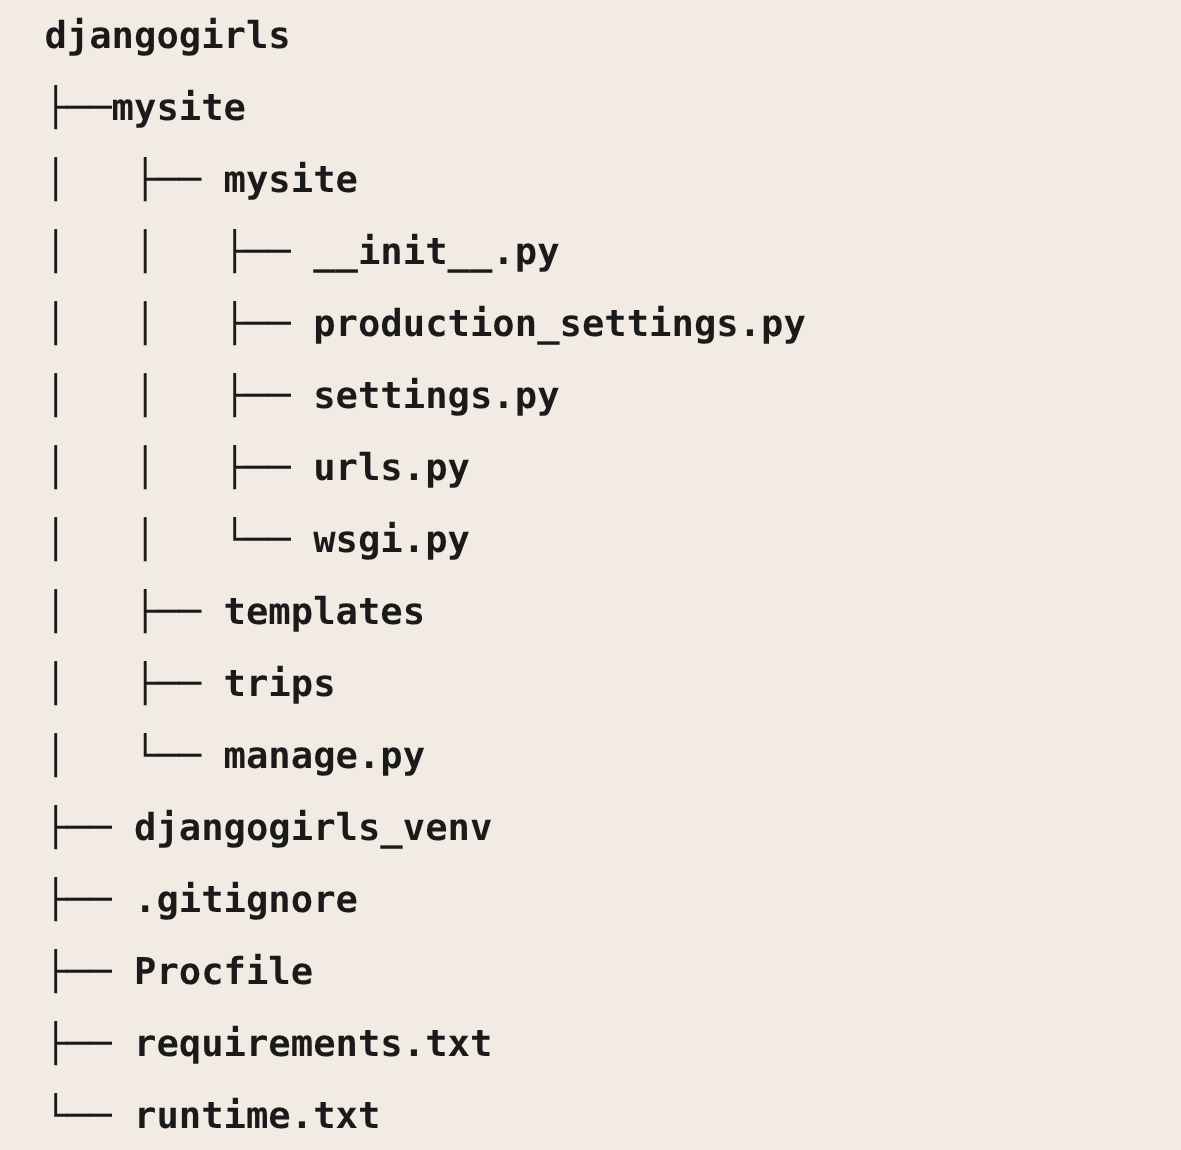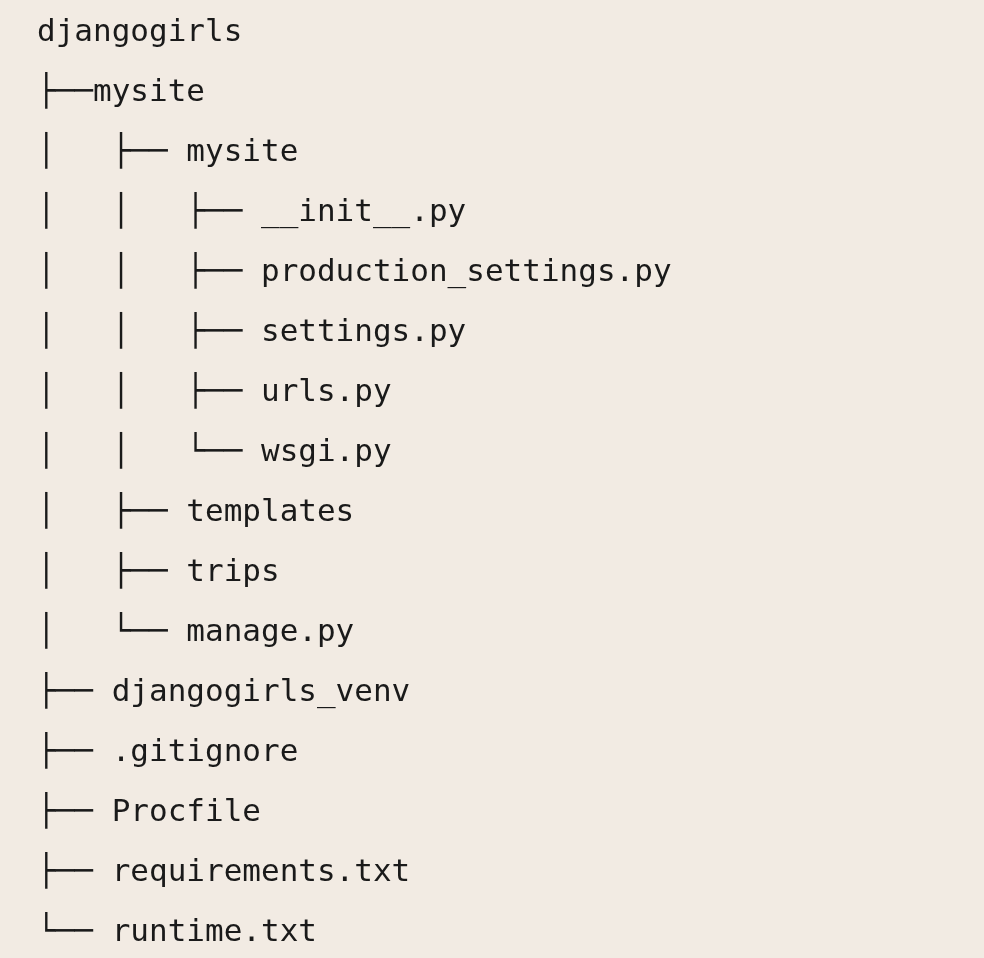--- a/index.html
+++ b/index.html
@@ -32,18 +32,19 @@
     white-space: pre;
     letter-spacing: 0px;
     font-weight: 400;
     -webkit-font-smoothing: antialiased;
   }
   .tree-prefix {
     white-space: pre;
   }
   .tree-label {
     white-space: pre;
+    font-weight: bold;
   }
 </style>
 </head>
 <body style="background: rgb(242, 235, 227);">
 
 <pre id="tree-root" style="background: rgb(242, 235, 227);"><span class="tree-line" style="color: rgb(26, 26, 26); font-size: 31px; line-height: 60px; height: 60px;"><span class="tree-prefix"></span><span class="tree-label">djangogirls</span></span><span class="tree-line" style="color: rgb(26, 26, 26); font-size: 31px; line-height: 60px; height: 60px;"><span class="tree-prefix">├──</span><span class="tree-label">mysite</span></span><span class="tree-line" style="color: rgb(26, 26, 26); font-size: 31px; line-height: 60px; height: 60px;"><span class="tree-prefix">│   ├── </span><span class="tree-label">mysite</span></span><span class="tree-line" style="color: rgb(26, 26, 26); font-size: 31px; line-height: 60px; height: 60px;"><span class="tree-prefix">│   │   ├── </span><span class="tree-label">__init__.py</span></span><span class="tree-line" style="color: rgb(26, 26, 26); font-size: 31px; line-height: 60px; height: 60px;"><span class="tree-prefix">│   │   ├── </span><span class="tree-label">production_settings.py</span></span><span class="tree-line" style="color: rgb(26, 26, 26); font-size: 31px; line-height: 60px; height: 60px;"><span class="tree-prefix">│   │   ├── </span><span class="tree-label">settings.py</span></span><span class="tree-line" style="color: rgb(26, 26, 26); font-size: 31px; line-height: 60px; height: 60px;"><span class="tree-prefix">│   │   ├── </span><span class="tree-label">urls.py</span></span><span class="tree-line" style="color: rgb(26, 26, 26); font-size: 31px; line-height: 60px; height: 60px;"><span class="tree-prefix">│   │   └── </span><span class="tree-label">wsgi.py</span></span><span class="tree-line" style="color: rgb(26, 26, 26); font-size: 31px; line-height: 60px; height: 60px;"><span class="tree-prefix">│   ├── </span><span class="tree-label">templates</span></span><span class="tree-line" style="color: rgb(26, 26, 26); font-size: 31px; line-height: 60px; height: 60px;"><span class="tree-prefix">│   ├── </span><span class="tree-label">trips</span></span><span class="tree-line" style="color: rgb(26, 26, 26); font-size: 31px; line-height: 60px; height: 60px;"><span class="tree-prefix">│   └── </span><span class="tree-label">manage.py</span></span><span class="tree-line" style="color: rgb(26, 26, 26); font-size: 31px; line-height: 60px; height: 60px;"><span class="tree-prefix">├── </span><span class="tree-label">djangogirls_venv</span></span><span class="tree-line" style="color: rgb(26, 26, 26); font-size: 31px; line-height: 60px; height: 60px;"><span class="tree-prefix">├── </span><span class="tree-label">.gitignore</span></span><span class="tree-line" style="color: rgb(26, 26, 26); font-size: 31px; line-height: 60px; height: 60px;"><span class="tree-prefix">├── </span><span class="tree-label">Procfile</span></span><span class="tree-line" style="color: rgb(26, 26, 26); font-size: 31px; line-height: 60px; height: 60px;"><span class="tree-prefix">├── </span><span class="tree-label">requirements.txt</span></span><span class="tree-line" style="color: rgb(26, 26, 26); font-size: 31px; line-height: 60px; height: 60px;"><span class="tree-prefix">└── </span><span class="tree-label">runtime.txt</span></span></pre>
 
 </body></html>

